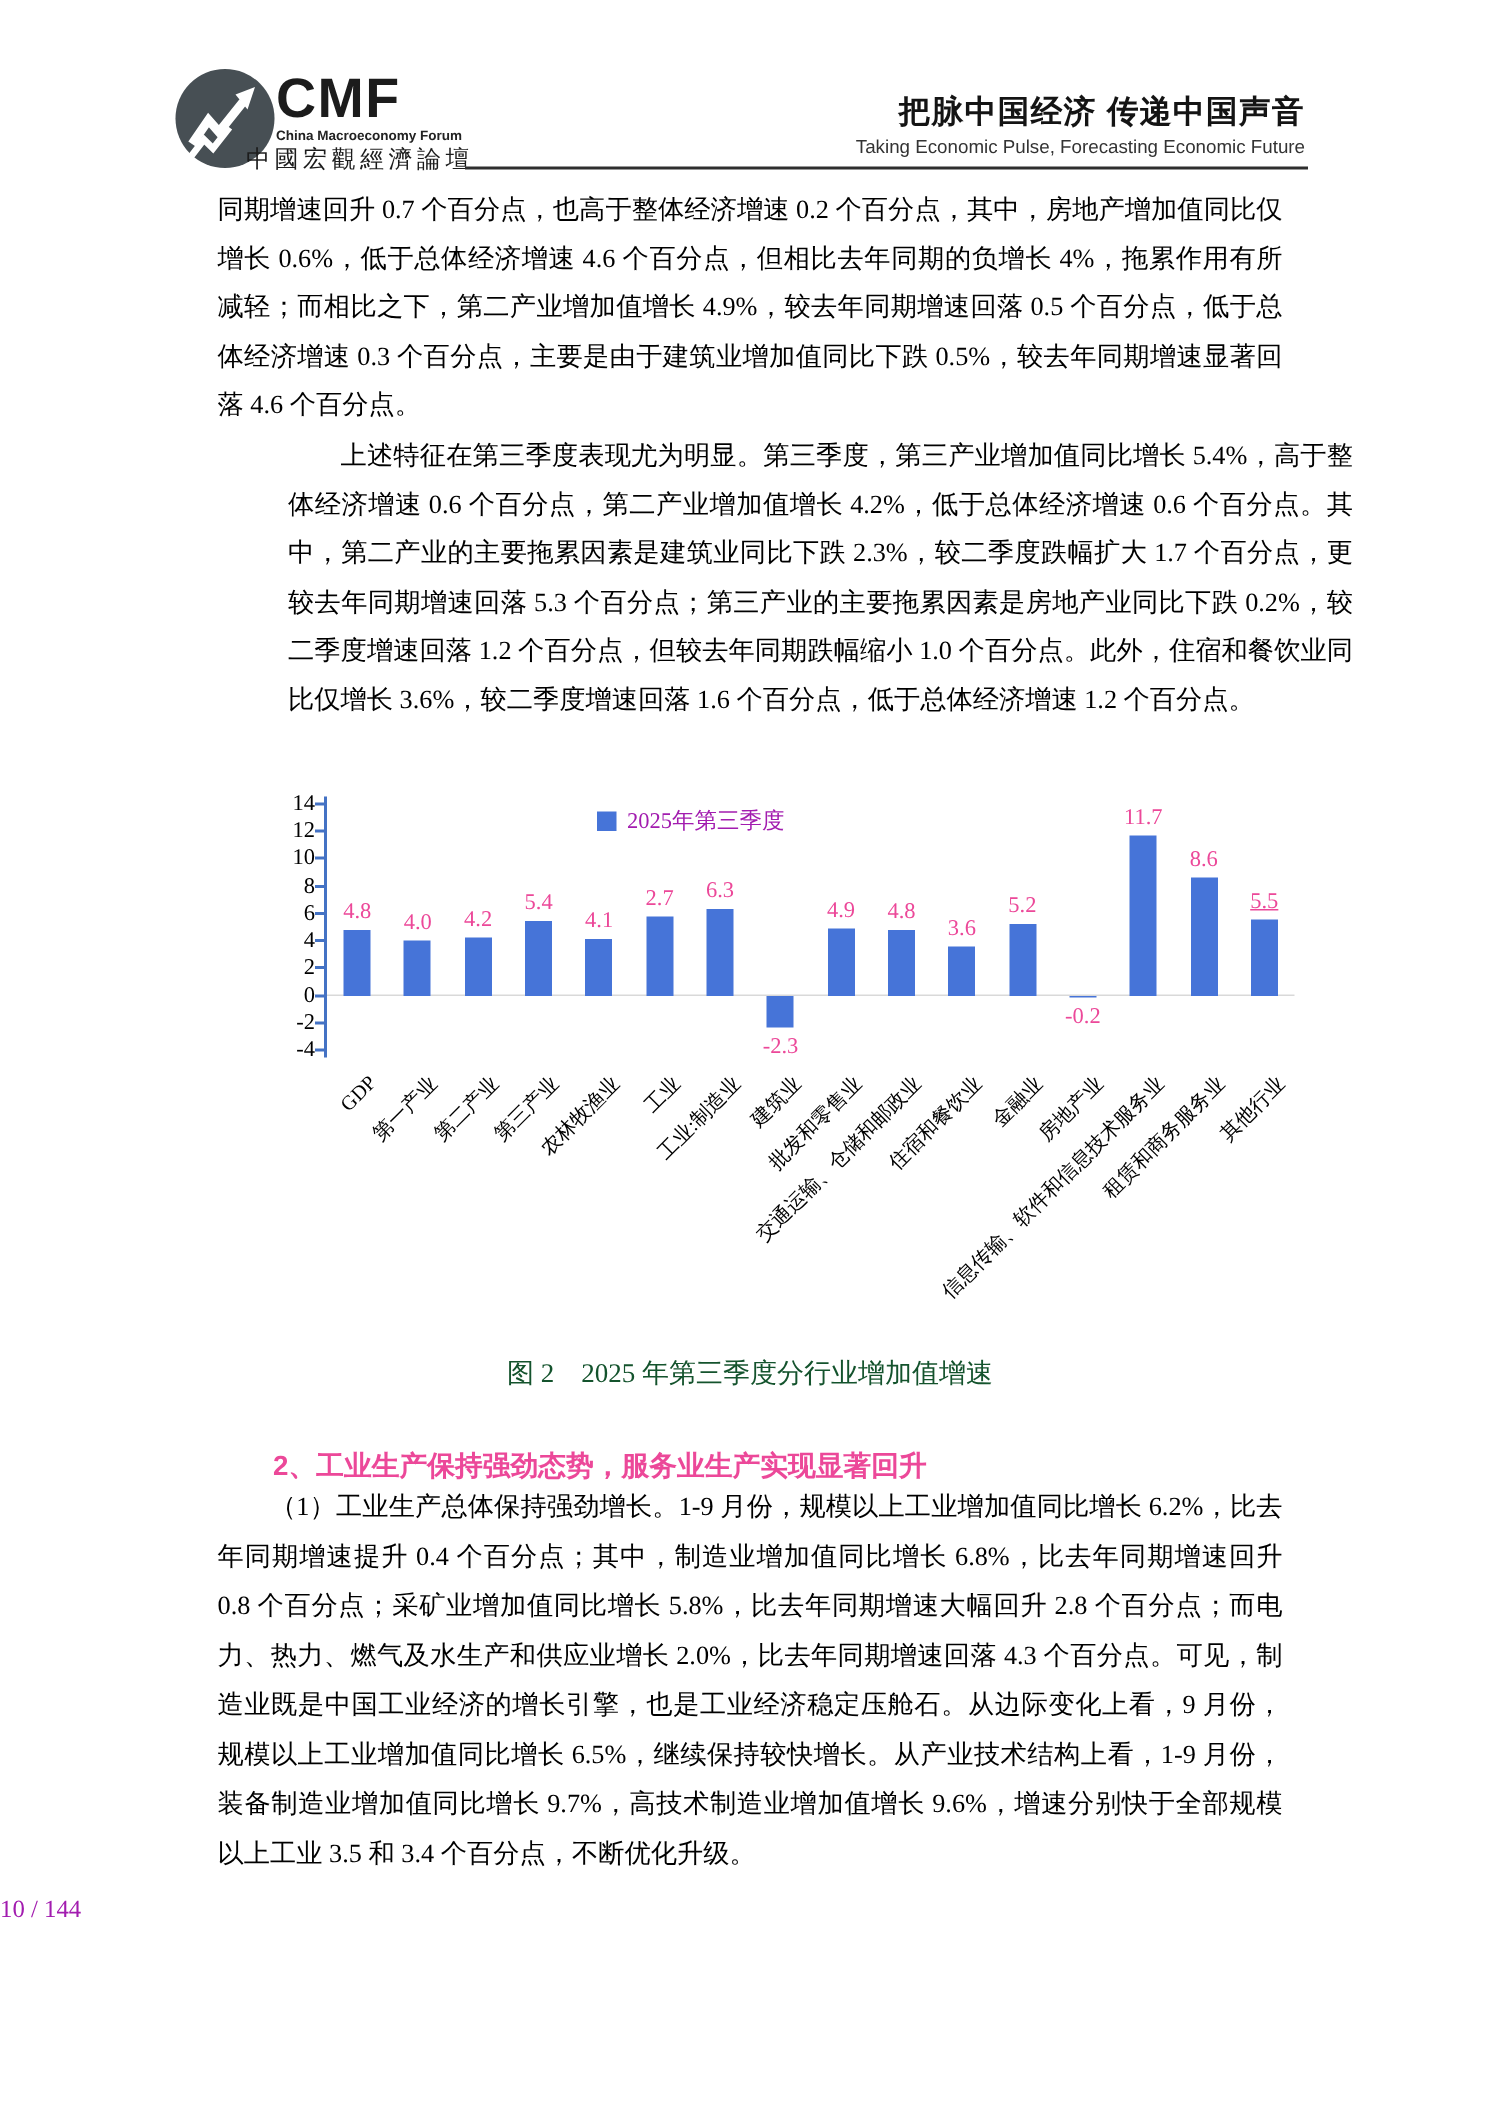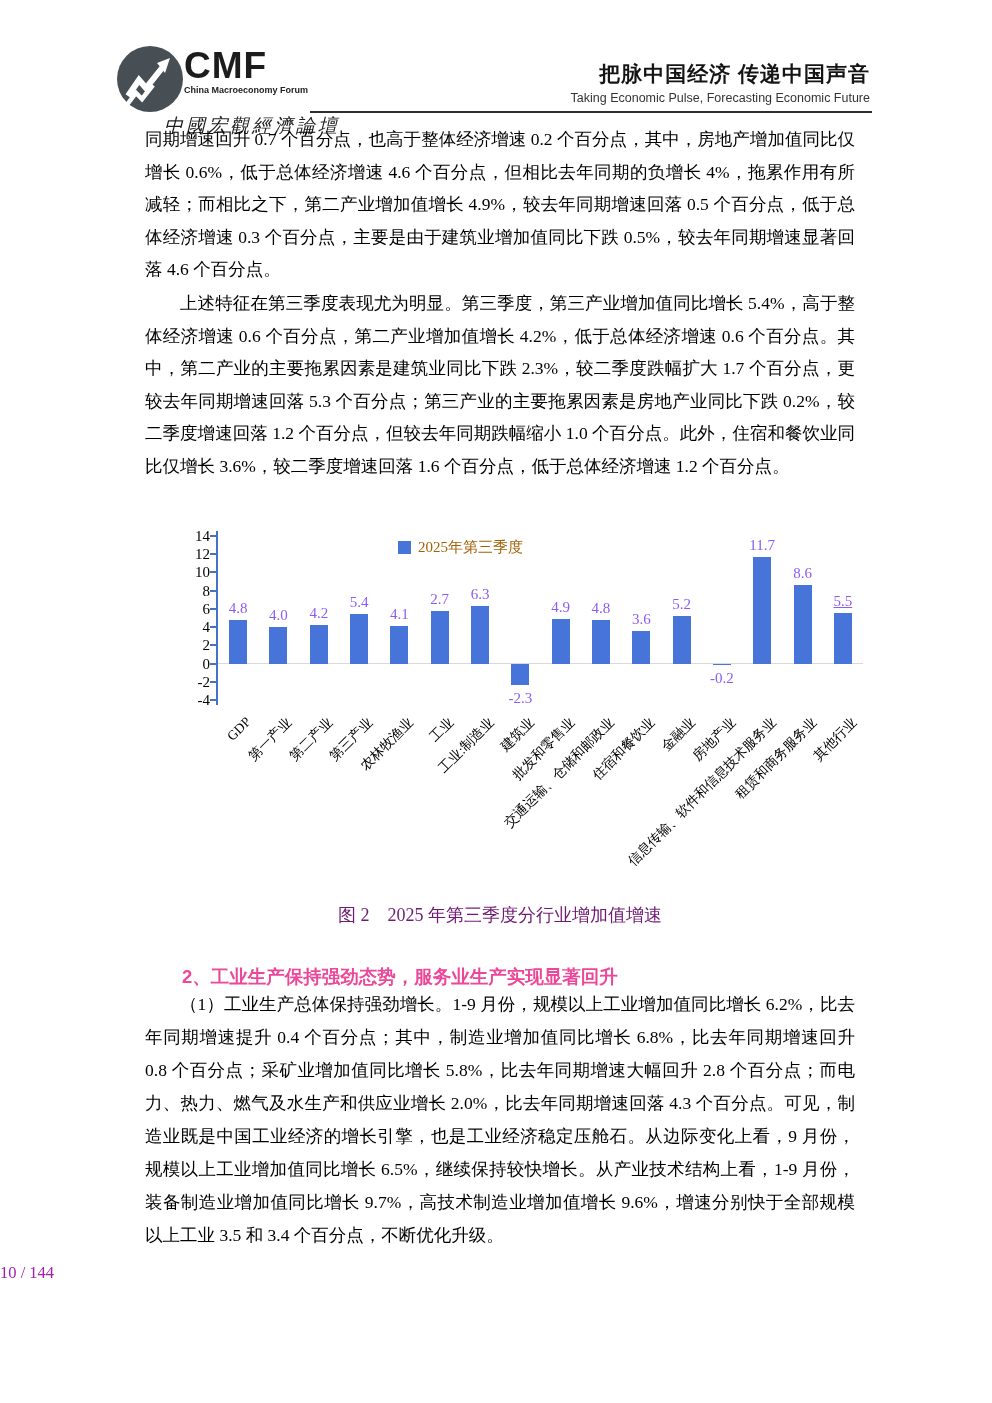--- a/index.html
+++ b/index.html
@@ -8,49 +8,49 @@
     position:relative; width:992px; height:1403px; background:#fff; overflow:hidden;
     font-family:"Liberation Serif","DejaVu Serif",serif; color:#000;
   }
   
   .logo-icon { position:absolute; left:115px; top:44px; width:70px; height:70px; }
   .logo-text { position:absolute; left:184px; top:48px; }
   .logo-acronym { font-family:"Liberation Sans","DejaVu Sans",sans-serif; font-weight:bold;
     font-size:37px; line-height:36px; letter-spacing:1px; color:#1c1c1c; }
   .logo-org-en { font-family:"Liberation Sans","DejaVu Sans",sans-serif; font-weight:bold;
     font-size:9px; color:#222; margin-top:1px; }
-  .logo-org-zh { font-size:19px; letter-spacing:3px; color:#1c1c1c; margin-left:-20px; margin-top:18px;
-    font-style:italic; }
+  .logo-org-zh { font-size:16px; letter-spacing:3px; color:#1c1c1c; margin-left:-20px; margin-top:1px;
+    }
   .slogan { position:absolute; right:122px; top:60px; text-align:right;
     font-family:"Liberation Sans","DejaVu Sans",sans-serif;margin-left:44px; }
   .slogan-zh { font-size:21px; font-weight:bold; color:#141414; letter-spacing:1px; }
   .slogan-en { font-size:12.5px; color:#333; margin-top:3px; }
   .header-rule { position:absolute; left:310px; right:120px; top:111px; border-top:2px solid #2e2e2e; }
   
   .para { position:absolute; left:145px; width:710px; font-size:17.5px; line-height:32.5px;
     text-align:justify; color:#000; }
   .para-1 { top:123px; }
-  .para-2 { top:287px; text-indent:2em; }
+  .para-2 { top:287px; text-indent:2em;margin-left:47px; }
   .para-3 { top:988px; line-height:33px; text-indent:2em; }
   .section-heading { position:absolute; left:145px; top:964px; width:710px; text-indent:2em;
     font-family:"Liberation Sans","DejaVu Sans",sans-serif; font-weight:bold; font-size:18.5px; color:#ec4899; }
   .figure-caption { position:absolute; left:145px; top:903px; width:710px; text-align:center;
-    font-size:18px; color:#701a75; }
+    font-size:18px; color:#14532d; }
   
   .chart { position:absolute; left:163px; top:520px; width:712px; height:372px; }
   .chart > div { position:absolute; }
   .yaxis { width:2px; background:#4472c4; }
   .ytick-label { width:36px; text-align:right; font-size:15px; line-height:18px; color:#000; }
   .ytick-mark { width:6px; height:2px; background:#4472c4; }
   .zeroline { height:1px; background:#d9d9d9; }
   .bar { width:18px; }
-  .value-label { width:60px; text-align:center; font-size:15px; line-height:18px; color:#8b5cf6; }
+  .value-label { width:60px; text-align:center; font-size:15px; line-height:18px; color:#ec4899; }
   .legend { display:flex; align-items:center; gap:7px; }
   .legend-swatch { width:13px; height:13px; display:inline-block; }
-  .legend-text { font-size:15px; color:#a16207; }
+  .legend-text { font-size:15px; color:#a21caf; }
   .xlabel { white-space:nowrap; font-size:13.5px; color:#000;
     transform:rotate(-45deg); transform-origin:top right; }
   
   .footer { position:absolute; left:0; top:1263px; width:100%; text-align:left; font-size:16.5px; color:#a21caf; }
 </style>
 </head>
 <body>
 
 <div class="page">
 

